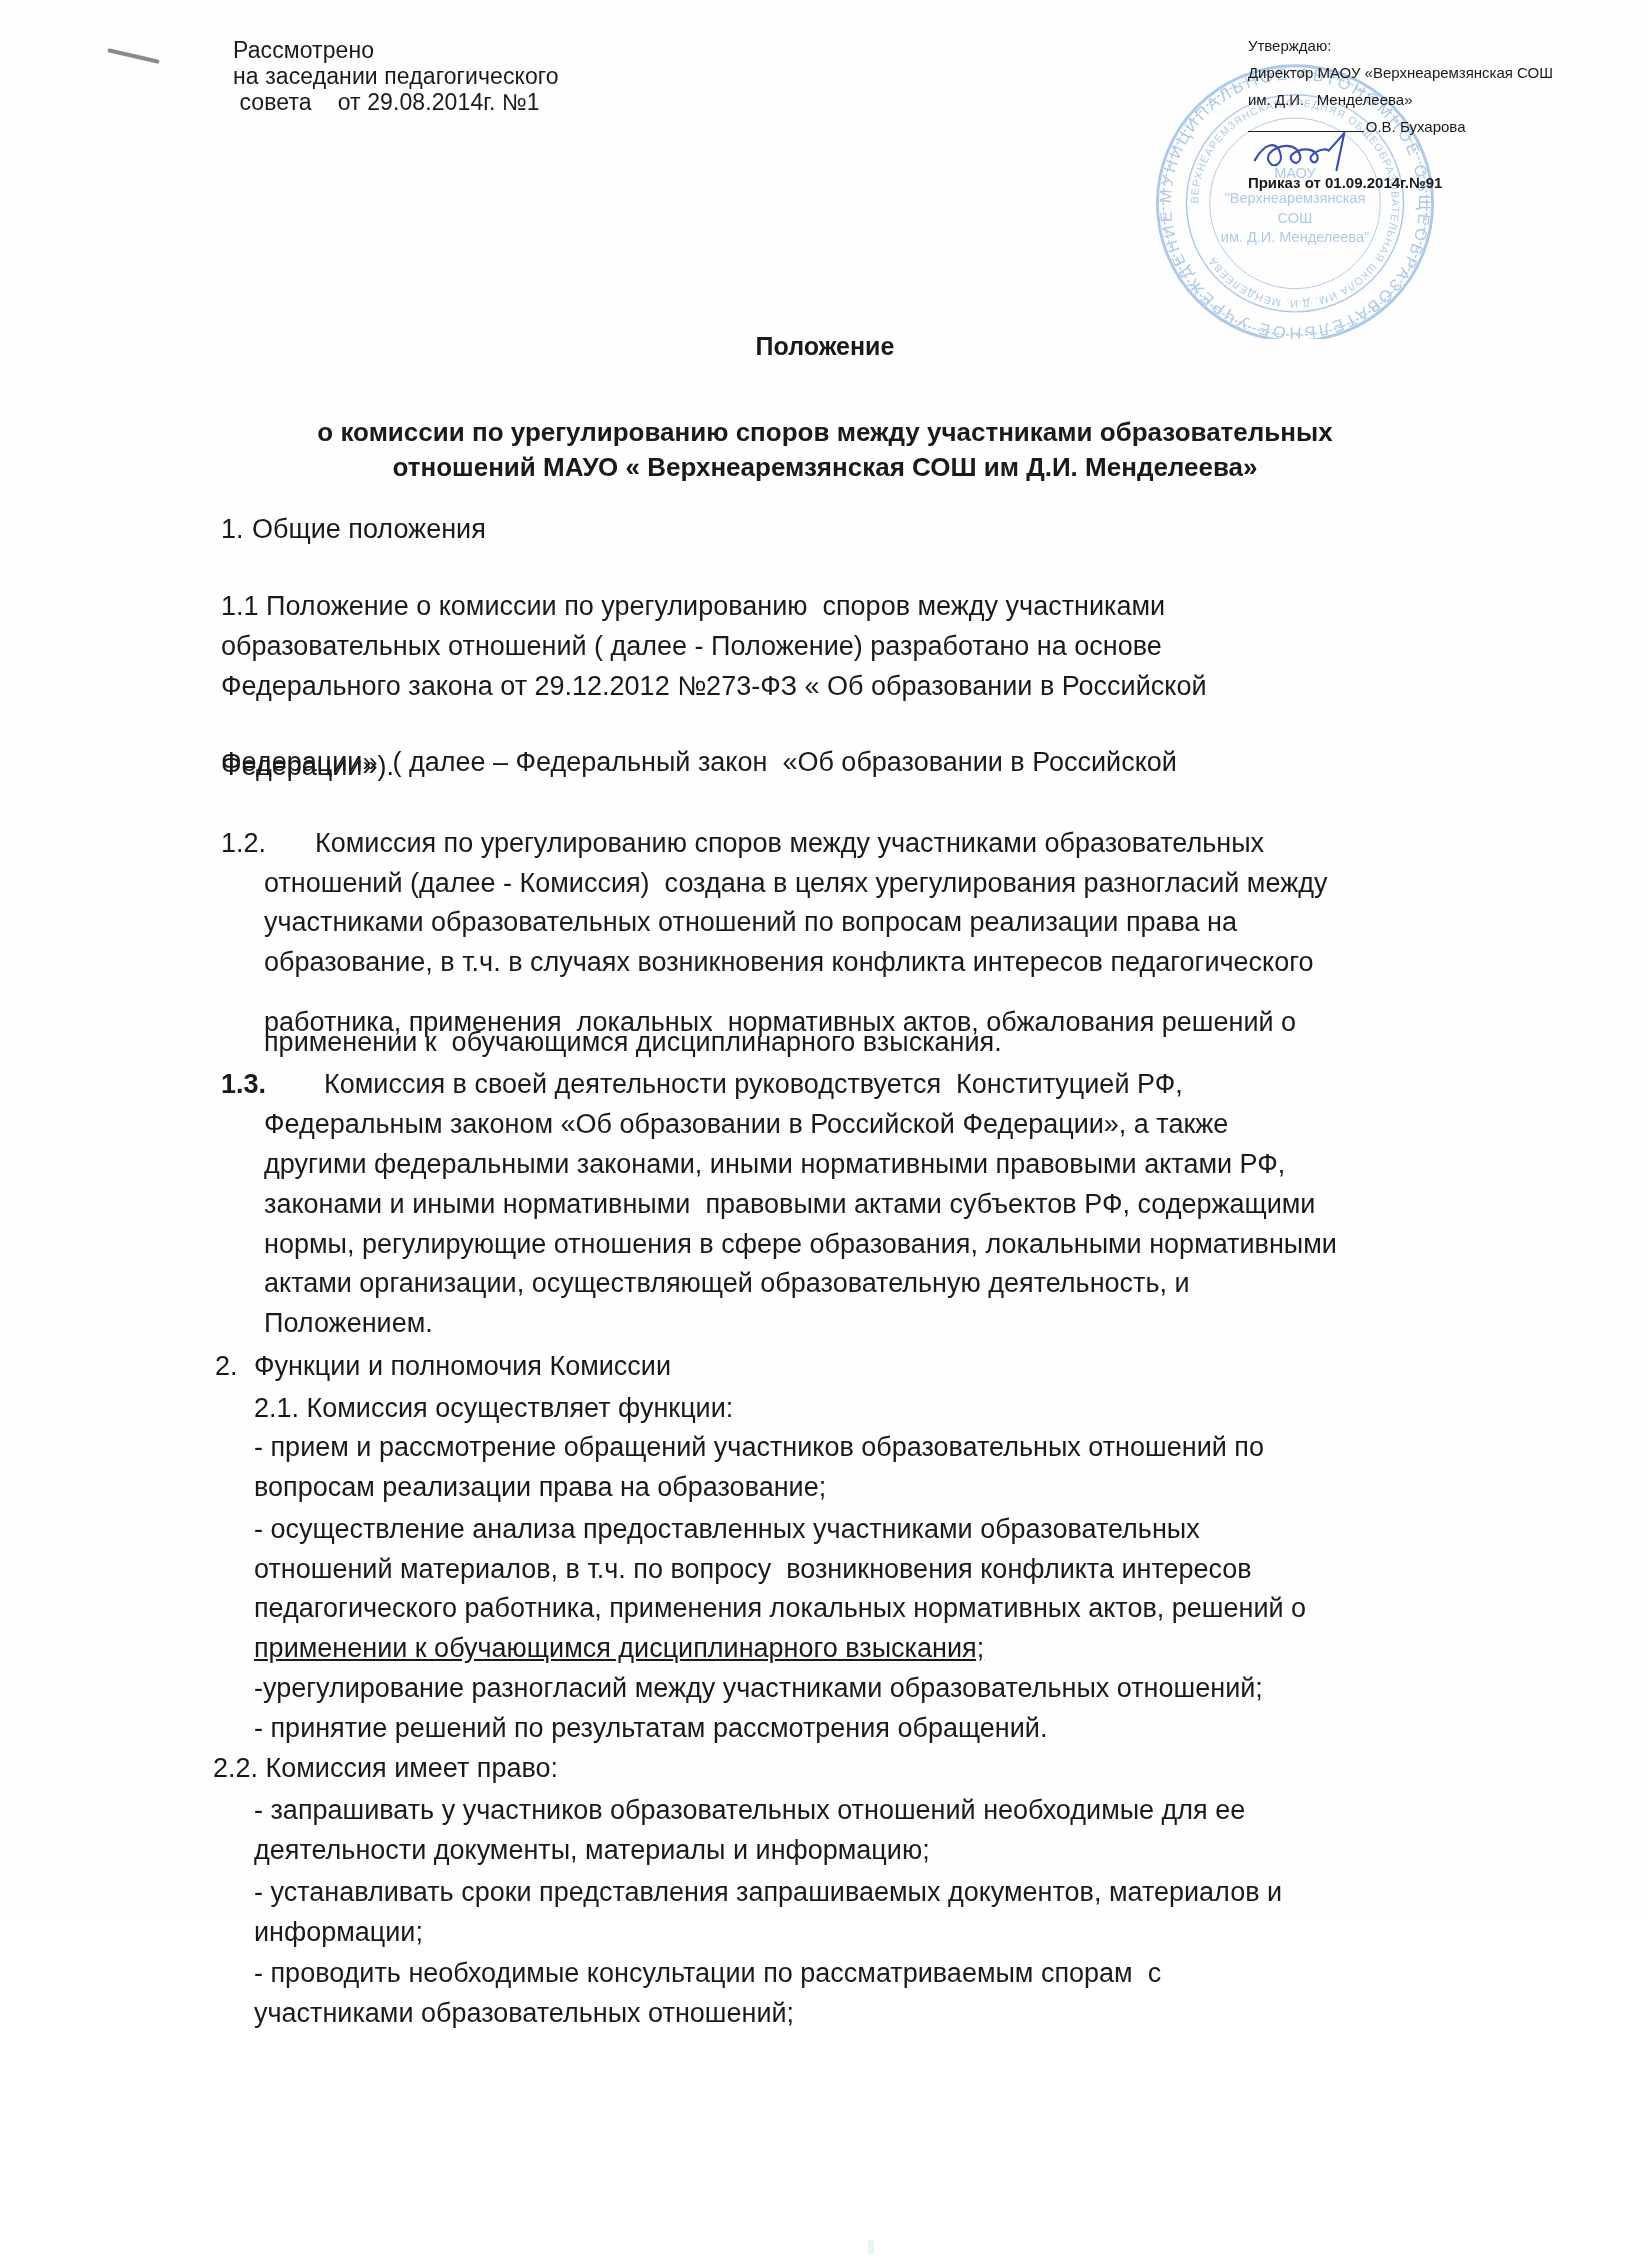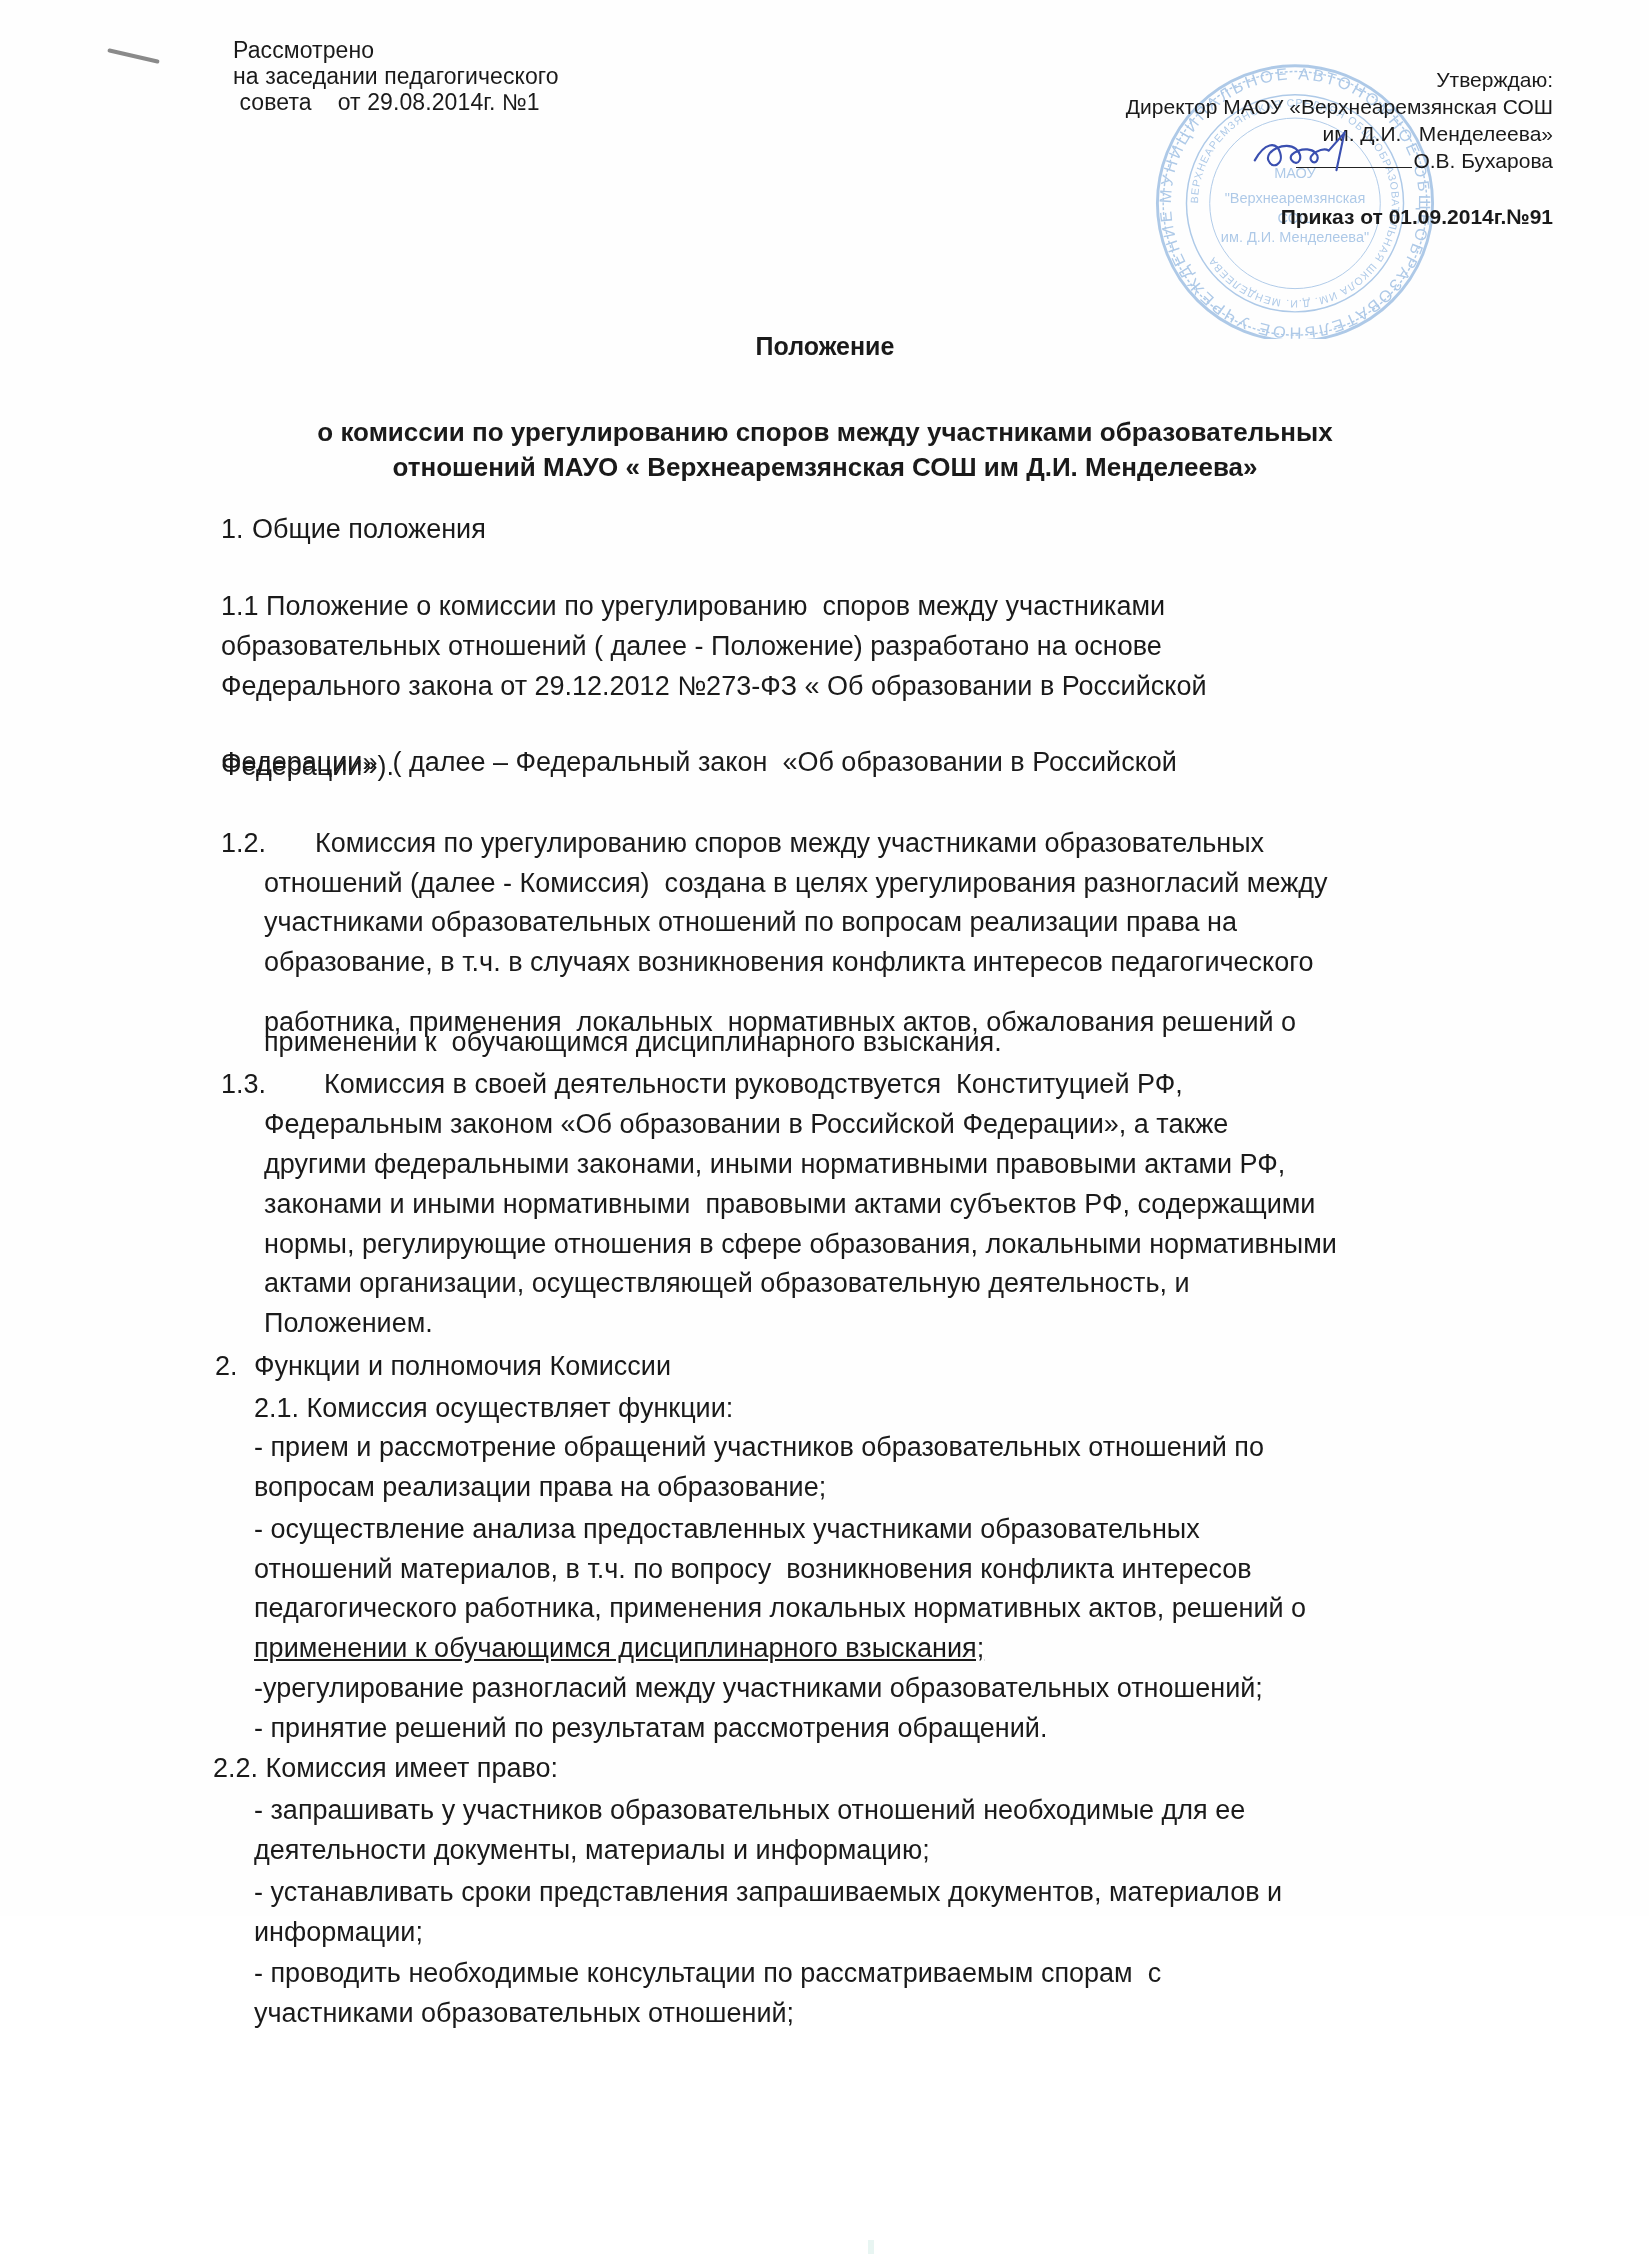--- a/index.html
+++ b/index.html
@@ -37,23 +37,22 @@
     left: 233px;
     top: 37px;
     font-size: 23px;
     line-height: 26px;
     letter-spacing: 0.1px;
   }
   .header-left div { white-space: pre; }
   .header-right {
     position: absolute;
     right: 97px;
-    top: 66px;
-    text-align: right;
-    font-size: 21px;
+    top: 32px;
+    font-size: 15px;
     line-height: 27px;
     z-index: 3;
   }
   .header-right div { white-space: pre; }
   .header-right .order {
     margin-top: 29px;
     font-weight: bold;
   }
   .sign-line {
     display: inline-block;
@@ -178,21 +177,21 @@
     <div class="line" style="left:221px; top:748px;">Федерации»).</div>
 
     <div class="line" style="left:221px; top:825px;">1.2.</div>
     <div class="line" style="left:315px; top:825px;">Комиссия по урегулированию споров между участниками образовательных</div>
     <div class="line" style="left:264px; top:865px;">отношений (далее - Комиссия)  создана в целях урегулирования разногласий между</div>
     <div class="line" style="left:264px; top:904px;">участниками образовательных отношений по вопросам реализации права на</div>
     <div class="line" style="left:264px; top:944px;">образование, в т.ч. в случаях возникновения конфликта интересов педагогического</div>
     <div class="line" style="left:264px; top:1004px;">работника, применения  локальных  нормативных актов, обжалования решений о</div>
     <div class="line" style="left:264px; top:1024px;">применении к  обучающимся дисциплинарного взыскания.</div>
 
-    <div class="line" style="left:221px; top:1066px;">1.3.</div>
+    <div class="line" style="left:221px; top:1066px;font-weight:bold;">1.3.</div>
     <div class="line" style="left:324px; top:1066px;">Комиссия в своей деятельности руководствуется  Конституцией РФ,</div>
     <div class="line" style="left:264px; top:1106px;">Федеральным законом «Об образовании в Российской Федерации», а также</div>
     <div class="line" style="left:264px; top:1146px;">другими федеральными законами, иными нормативными правовыми актами РФ,</div>
     <div class="line" style="left:264px; top:1186px;">законами и иными нормативными  правовыми актами субъектов РФ, содержащими</div>
     <div class="line" style="left:264px; top:1226px;">нормы, регулирующие отношения в сфере образования, локальными нормативными</div>
     <div class="line" style="left:264px; top:1265px;">актами организации, осуществляющей образовательную деятельность, и</div>
     <div class="line" style="left:264px; top:1305px;">Положением.</div>
 
     <div class="line" style="left:215px; top:1348px;">2.</div>
     <div class="line" style="left:254px; top:1348px;">Функции и полномочия Комиссии</div>

